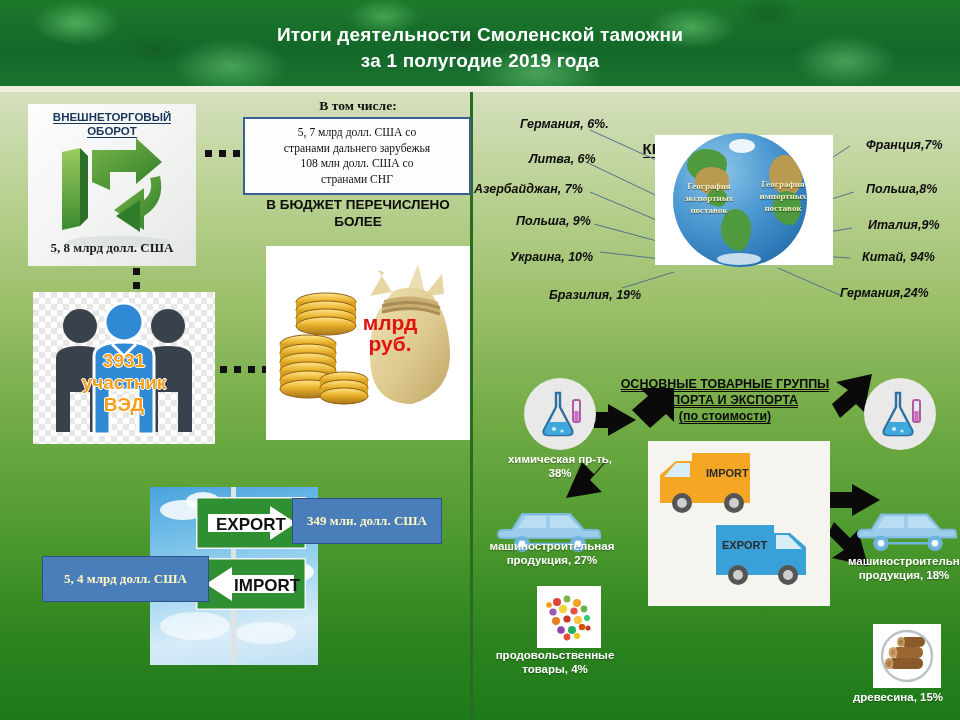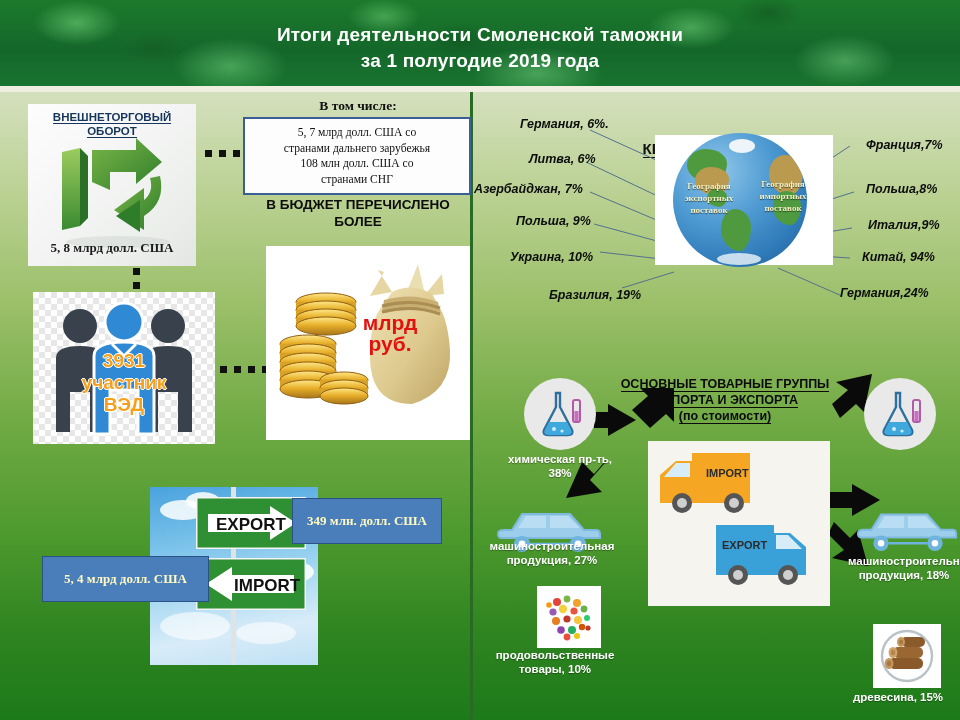--- a/index.html
+++ b/index.html
@@ -115,21 +115,21 @@
   .pnode{position:absolute;font-family:"Liberation Sans",sans-serif;font-style:italic;
     font-weight:bold;font-size:12.5px;color:#0d0d0d;white-space:nowrap;}
   .pnode.r{text-align:left;}
   .pnode.l{text-align:right;}
 
   #leader-svg{position:absolute;left:470px;top:92px;width:490px;height:290px;}
 
   
   #goods-title{position:absolute;left:600px;top:376px;width:250px;text-align:center;
     font-size:12.5px;font-weight:bold;color:#0b0b0b;line-height:16px;}
-  #goods-title span{border-bottom:1.4px solid #0b0b0b;}
+  #goods-title span{border-bottom:1.4px solid #0b0b0b;text-decoration:underline;}
 
   #trucks-card{left:648px;top:441px;width:182px;height:165px;background:#f6f4ef;}
 
   .circ{position:absolute;border-radius:50%;background:#e9e9e9;}
   .goodlabel{position:absolute;color:#ffffff;font-weight:bold;font-size:11.5px;
     line-height:14px;text-align:center;text-shadow:0 1px 1px rgba(0,0,0,.35);}
 
   #arrows-svg{position:absolute;left:470px;top:370px;width:490px;height:350px;}
 
   .nosel{user-select:none;}
@@ -429,21 +429,21 @@
       <circle cx="20" cy="40" r="3.8" fill="#8e44ad"></circle>
         <circle cx="31" cy="40" r="4" fill="#27ae60"></circle>
       <circle cx="41" cy="37" r="3.2" fill="#d35400"></circle>
         <circle cx="26" cy="47" r="3.4" fill="#e74c3c"></circle>
       <circle cx="36" cy="46" r="3" fill="#f1c40f"></circle>
         <circle cx="46" cy="28" r="3" fill="#2ecc71"></circle>
       <circle cx="8" cy="15" r="2.8" fill="#f39c12"></circle>
         <circle cx="47" cy="38" r="2.6" fill="#c0392b"></circle>
     </g>
   </svg>
-  <div class="goodlabel nosel" style="left:473px;top:648px;width:164px">продовольственные товары, 10%</div>
+  <div class="goodlabel nosel" style="left:473px;top:648px;width:164px">продовольственные товары, 4%</div>
 
   <div class="circ" style="left:864px;top:378px;width:72px;height:72px"></div>
   <svg style="position:absolute;left:880px;top:390px;width:44px;height:48px" viewBox="0 0 44 48">
     <path d="M16 3 L16 17 L4 40 Q2 45 8 45 L28 45 Q34 45 32 40 L20 17 L20 3 Z" fill="none" stroke="#2f6f9e" stroke-width="2.4"></path>
     <path d="M9 32 L27 32 L31 40 Q33 45 27 45 L9 45 Q3 45 5 40 Z" fill="#3fa9dd"></path>
     <circle cx="14" cy="39" r="2" fill="#cfeaf8"></circle>
       <circle cx="22" cy="41" r="1.6" fill="#cfeaf8"></circle>
     <rect x="33" y="10" width="7" height="22" rx="2" fill="none" stroke="#b05aa8" stroke-width="2"></rect>
     <rect x="34.4" y="21" width="4.2" height="10" fill="#c96fc0"></rect>
   </svg>

